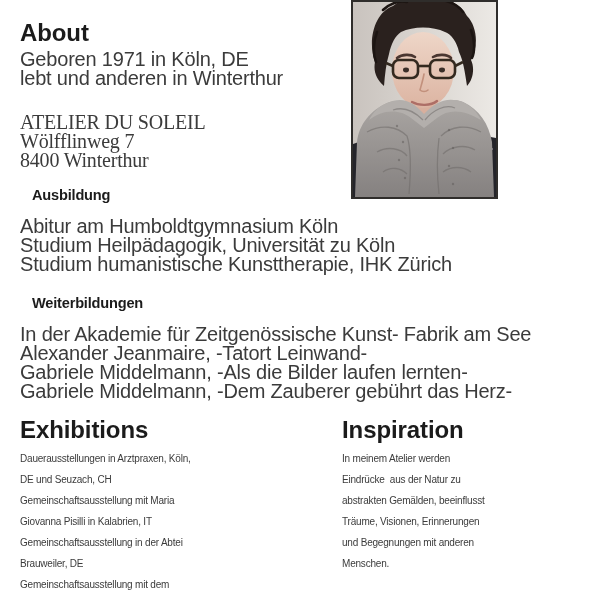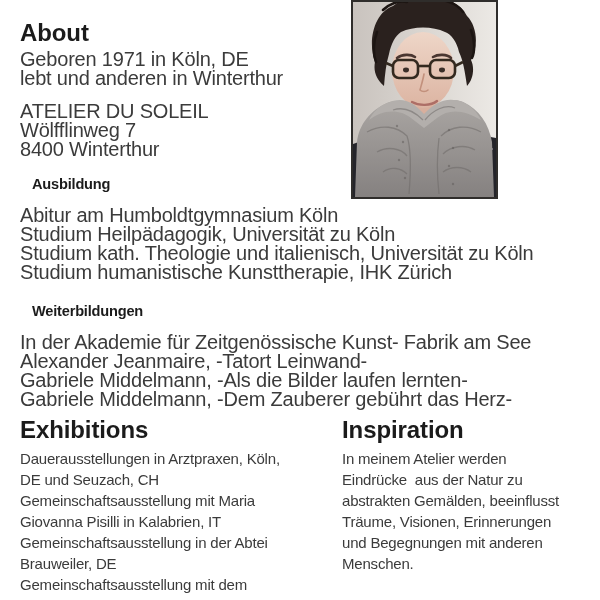--- a/index.html
+++ b/index.html
@@ -11,27 +11,27 @@
     font-family: "Liberation Sans", sans-serif;
     color: #3b3b3b;
     letter-spacing: -0.2px;
   }
   .section-title {
     font-size: 24px; line-height: 21px; font-weight: bold;
     color: #1b1b1b; margin: 0 0 7px 0; letter-spacing: -0.1px;
   }
   .line { white-space: pre; }
   .body-sm .line { font-size: 20px; line-height: 19px; }
-  .body-lg .line { font-size: 15px; line-height: 21px; }
+  .body-lg .line { font-size: 10px; line-height: 21px; }
   .subheading {
     font-size: 14.6px; line-height: 19px; font-weight: bold;
     color: #1b1b1b; margin: 12px;
   }
   .about-section { position: absolute; left: 20px; top: 22px; width: 460px; }
-  .address-block { margin-top: 14px; }
+  .address-block { margin-top: 25px; font-family: Liberation Serif, serif; }
   .education-heading { margin-top: 16px; }
   .training-heading { margin-top: 20px; }
   .photo-frame {
     position: absolute; left: 351px; top: 0; width: 147px; height: 199px;
     border: 2px solid #2f2d2b; box-sizing: border-box; background: #d9d5d0;
   }
   .exhibitions-section { position: absolute; left: 20px; top: 419px; width: 305px; }
   .inspiration-section { position: absolute; left: 342px; top: 419px; width: 266px; }
   .bottom-body { margin-top: 8px; }
 </style>
@@ -46,21 +46,20 @@
     </div>
   <div class="body-sm address-block">
       <div class="line">ATELIER DU SOLEIL</div>
       <div class="line">Wölfflinweg 7</div>
       <div class="line">8400 Winterthur</div>
     </div>
   <h2 class="subheading education-heading">Ausbildung</h2>
   <div class="body-sm">
       <div class="line">Abitur am Humboldtgymnasium Köln</div>
       <div class="line">Studium Heilpädagogik, Universität zu Köln</div>
-      <div class="line">Studium kath. Theologie und italienisch, Universität zu Köln</div>
       <div class="line">Studium humanistische Kunsttherapie, IHK Zürich</div>
     </div>
   <h2 class="subheading training-heading">Weiterbildungen</h2>
   <div class="body-sm">
       <div class="line">In der Akademie für Zeitgenössische Kunst- Fabrik am See</div>
       <div class="line">Alexander Jeanmaire, -Tatort Leinwand-</div>
       <div class="line">Gabriele Middelmann, -Als die Bilder laufen lernten-</div>
       <div class="line">Gabriele Middelmann, -Dem Zauberer gebührt das Herz-</div>
     </div>
 </section>

